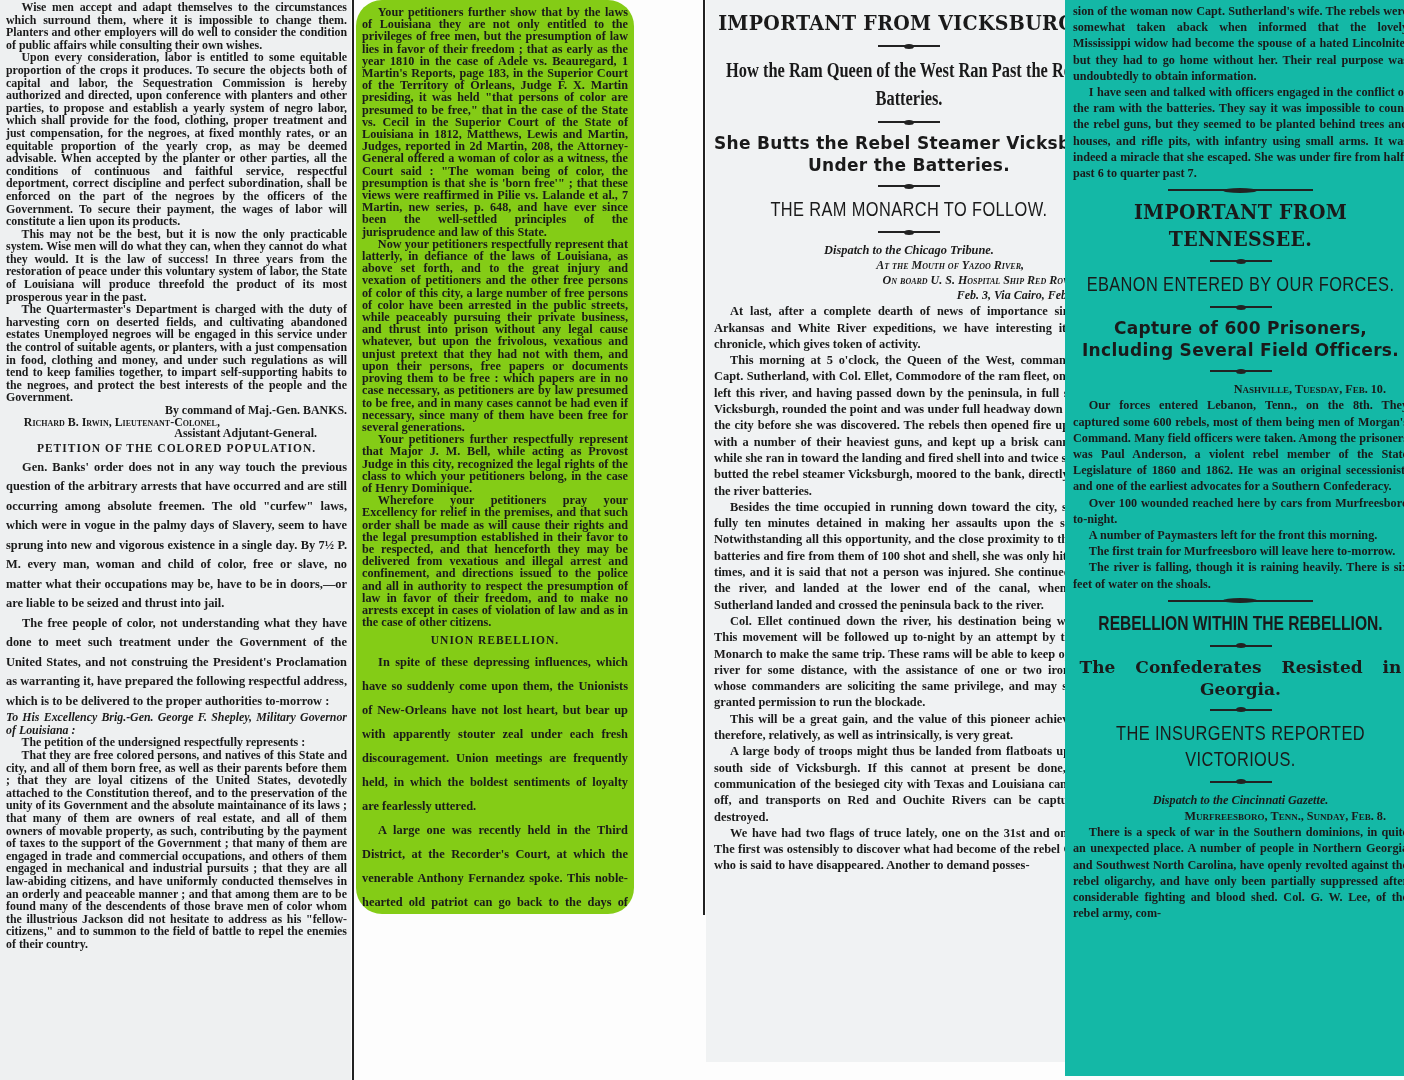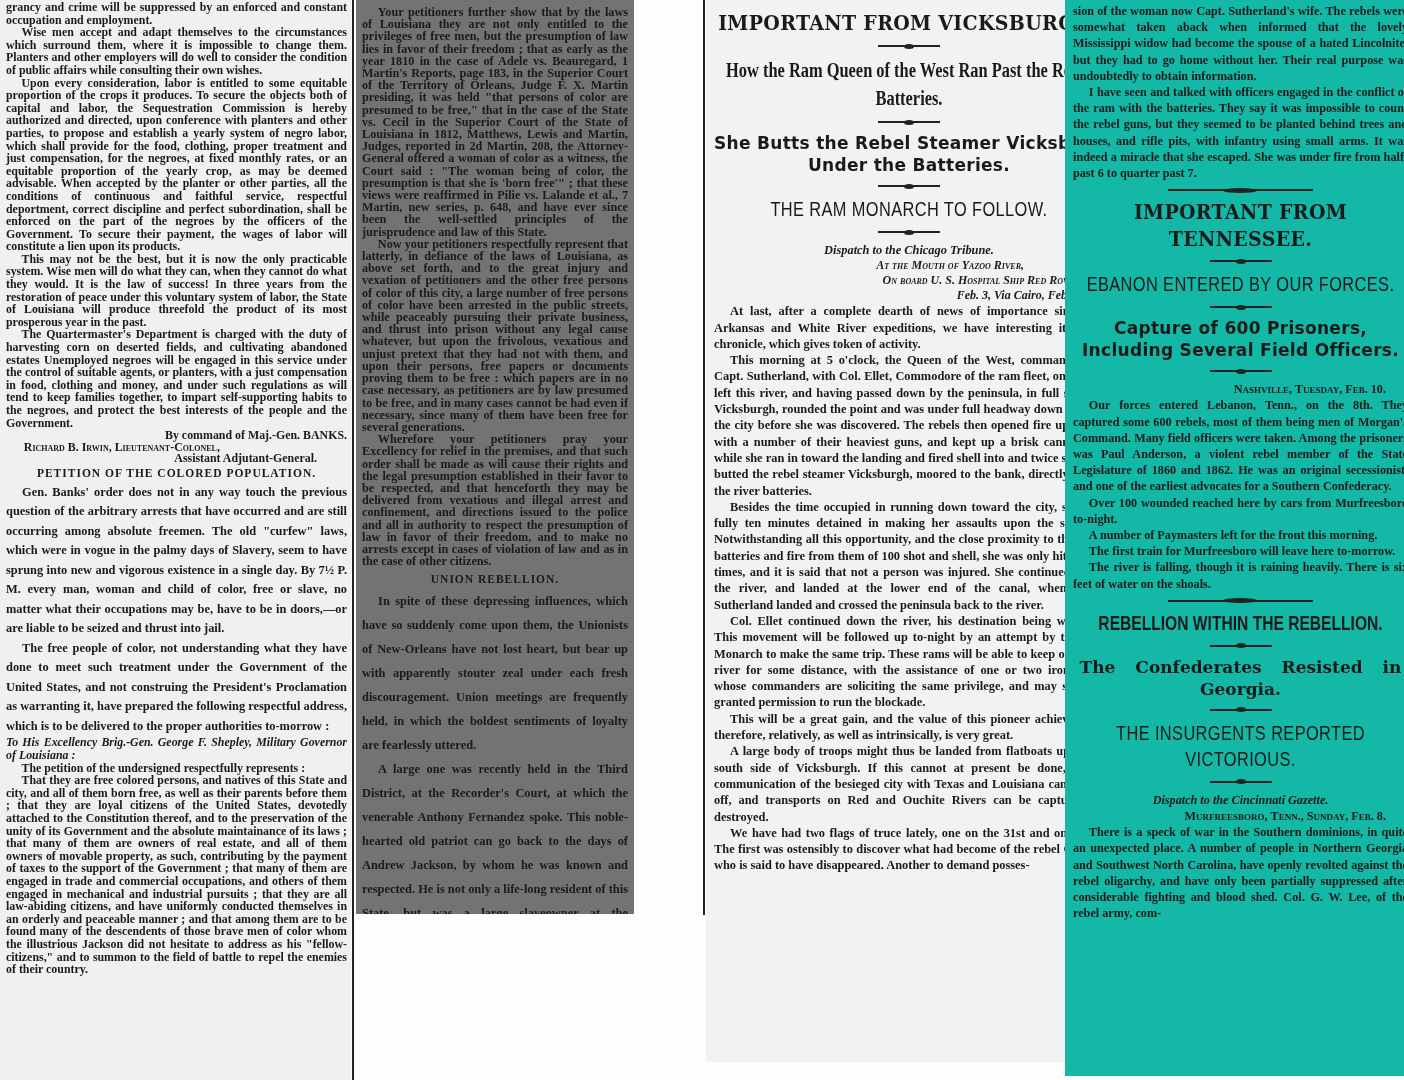--- a/index.html
+++ b/index.html
@@ -12,21 +12,21 @@
   }
   .col {
     position:absolute; top:0;
     background:#eef0f1;
     box-sizing:border-box;
     font-weight:bold;
     text-align:justify;
     overflow:hidden;
   }
   #col1 { left:0; width:351px; height:1080px; padding:1px 4px 0 6px; font-size:11.9px; line-height:11.3px; }
-  #col2 { left:356px; width:278px; height:914px; padding:6px 6px 0 6px; font-size:12.2px; line-height:12.2px; background:#737373; }
+  #col2 { left:356px; width:278px; height:914px; padding:6px 6px 0 6px; font-size:12.2px; line-height:12.2px; background:#84cc16;border-radius:26px; }
   #col3 { left:706px; width:404px; height:1062px; padding:6px 6px 0 8px; font-size:12.4px; line-height:16.3px; background:#f0f2f3; }
   #col4 { left:1065px; width:351px; height:1076px; padding:3px 8px 0 8px; font-size:12.2px; line-height:16.2px; background:#14b8a6; }
 
   .rule { position:absolute; top:0; width:2px; background:#222; }
   #rule1 { left:352px; height:1080px; }
   #rule2 { left:703px; height:915px; }
   #rule3 { left:1049px; height:1062px; }
   #rule4 { left:1401px; height:1076px; width:1px; }
 
   p { margin:0; text-indent:1.3em; }
@@ -102,21 +102,20 @@
 </head>
 <body>
 
 <div class="rule" id="rule1"></div>
 <div class="rule" id="rule2"></div>
 <div class="rule" id="rule3"></div>
 <div class="rule" id="rule4"></div>
 
 <div class="col" id="col1">
   <div class="dense">
-    <p class="noindent">grancy and crime will be suppressed by an enforced and constant occupation and employment.</p>
     <p>Wise men accept and adapt themselves to the circumstances which surround them, where it is impossible to change them. Planters and other employers will do well to consider the condition of public affairs while consulting their own wishes.</p>
     <p>Upon every consideration, labor is entitled to some equitable proportion of the crops it produces. To secure the objects both of capital and labor, the Sequestration Commission is hereby authorized and directed, upon conference with planters and other parties, to propose and establish a yearly system of negro labor, which shall provide for the food, clothing, proper treatment and just compensation, for the negroes, at fixed monthly rates, or an equitable proportion of the yearly crop, as may be deemed advisable. When accepted by the planter or other parties, all the conditions of continuous and faithful service, respectful deportment, correct discipline and perfect subordination, shall be enforced on the part of the negroes by the officers of the Government. To secure their payment, the wages of labor will constitute a lien upon its products.</p>
     <p>This may not be the best, but it is now the only practicable system. Wise men will do what they can, when they cannot do what they would. It is the law of success! In three years from the restoration of peace under this voluntary system of labor, the State of Louisiana will produce threefold the product of its most prosperous year in the past.</p>
     <p>The Quartermaster's Department is charged with the duty of harvesting corn on deserted fields, and cultivating abandoned estates Unemployed negroes will be engaged in this service under the control of suitable agents, or planters, with a just compensation in food, clothing and money, and under such regulations as will tend to keep families together, to impart self-supporting habits to the negroes, and protect the best interests of the people and the Government.</p>
     <p class="right">By command of Maj.-Gen. BANKS.</p>
     <div class="signoff">
       <span class="name sc">Richard B. Irwin, Lieutenant-Colonel,</span>
       <span class="title">Assistant Adjutant-General.</span>
     </div>
     <p class="subhead-caps">PETITION OF THE COLORED POPULATION.</p>
@@ -128,20 +127,21 @@
   <div class="dense">
     <p class="noindent it">To His Excellency Brig.-Gen. George F. Shepley, Military Governor of Louisiana :</p>
     <p>The petition of the undersigned respectfully represents :</p>
     <p>That they are free colored persons, and natives of this State and city, and all of them born free, as well as their parents before them ; that they are loyal citizens of the United States, devotedly attached to the Constitution thereof, and to the preservation of the unity of its Government and the absolute maintainance of its laws ; that many of them are owners of real estate, and all of them owners of movable property, as such, contributing by the payment of taxes to the support of the Government ; that many of them are engaged in trade and commercial occupations, and others of them engaged in mechanical and industrial pursuits ; that they are all law-abiding citizens, and have uniformly conducted themselves in an orderly and peaceable manner ; and that among them are to be found many of the descendents of those brave men of color whom the illustrious Jackson did not hesitate to address as his "fellow-citizens," and to summon to the field of battle to repel the enemies of their country.</p>
   </div>
 </div>
 
 <div class="col" id="col2">
   <p>Your petitioners further show that by the laws of Louisiana they are not only entitled to the privileges of free men, but the presumption of law lies in favor of their freedom ; that as early as the year 1810 in the case of Adele vs. Beauregard, 1 Martin's Reports, page 183, in the Superior Court of the Territory of Orleans, Judge F. X. Martin presiding, it was held "that persons of color are presumed to be free," that in the case of the State vs. Cecil in the Superior Court of the State of Louisiana in 1812, Matthews, Lewis and Martin, Judges, reported in 2d Martin, 208, the Attorney-General offered a woman of color as a witness, the Court said : "The woman being of color, the presumption is that she is 'born free'" ; that these views were reaffirmed in Pilie vs. Lalande et al., 7 Martin, new series, p. 648, and have ever since been the well-settled principles of the jurisprudence and law of this State.</p>
   <p>Now your petitioners respectfully represent that latterly, in defiance of the laws of Louisiana, as above set forth, and to the great injury and vexation of petitioners and the other free persons of color of this city, a large number of free persons of color have been arrested in the public streets, while peaceably pursuing their private business, and thrust into prison without any legal cause whatever, but upon the frivolous, vexatious and unjust pretext that they had not with them, and upon their persons, free papers or documents proving them to be free : which papers are in no case necessary, as petitioners are by law presumed to be free, and in many cases cannot be had even if necessary, since many of them have been free for several generations.</p>
+  <p>Your petitioners further respectfully represent that Major J. M. Bell, while acting as Provost Judge in this city, recognized the legal rights of the class to which your petitioners belong, in the case of Henry Dominique.</p>
   <p>Wherefore your petitioners pray your Excellency for relief in the premises, and that such order shall be made as will cause their rights and the legal presumption established in their favor to be respected, and that henceforth they may be delivered from vexatious and illegal arrest and confinement, and directions issued to the police and all in authority to respect the presumption of law in favor of their freedom, and to make no arrests except in cases of violation of law and as in the case of other citizens.</p>
   <p class="subhead-caps" style="margin-top:6px">UNION REBELLION.</p>
   <div style="line-height:24px;font-size:12.4px">
     <p>In spite of these depressing influences, which have so suddenly come upon them, the Unionists of New-Orleans have not lost heart, but bear up with apparently stouter zeal under each fresh discouragement. Union meetings are frequently held, in which the boldest sentiments of loyalty are fearlessly uttered.</p>
     <p>A large one was recently held in the Third District, at the Recorder's Court, at which the venerable Anthony Fernandez spoke. This noble-hearted old patriot can go back to the days of Andrew Jackson, by whom he was known and respected. He is not only a life-long resident of this State, but was a large slaveowner at the commencement of the war. When such as he are found standing nobly by the flag of their fathers, ignoring all other issues, and forfeiting all worldly personal interests, surely their opinions are entitled to the deepest reverence. Col. T. B. Thorpe was the other speaker of note, and addressed the audience in his usual forcible and felicitous manner.</p>
     <p class="right" style="padding-right:16px;margin-top:-16px">NEMO.</p>
   </div>
   <div class="longdash" style="margin-top:4px"></div>
 </div>
 

